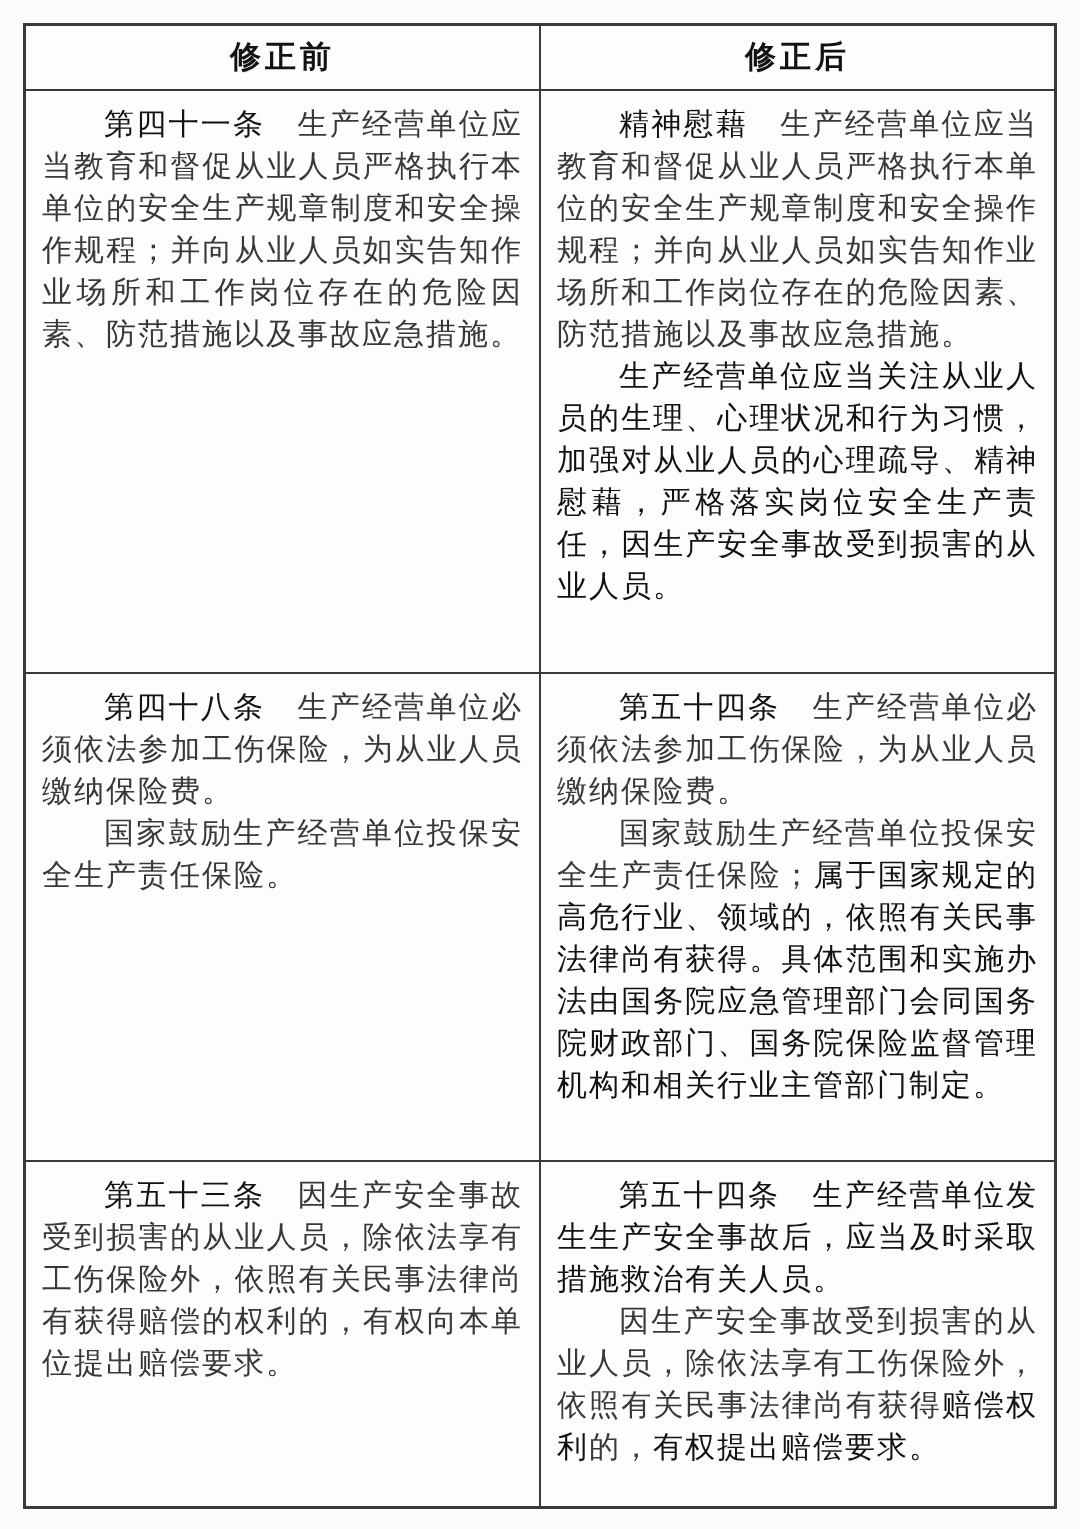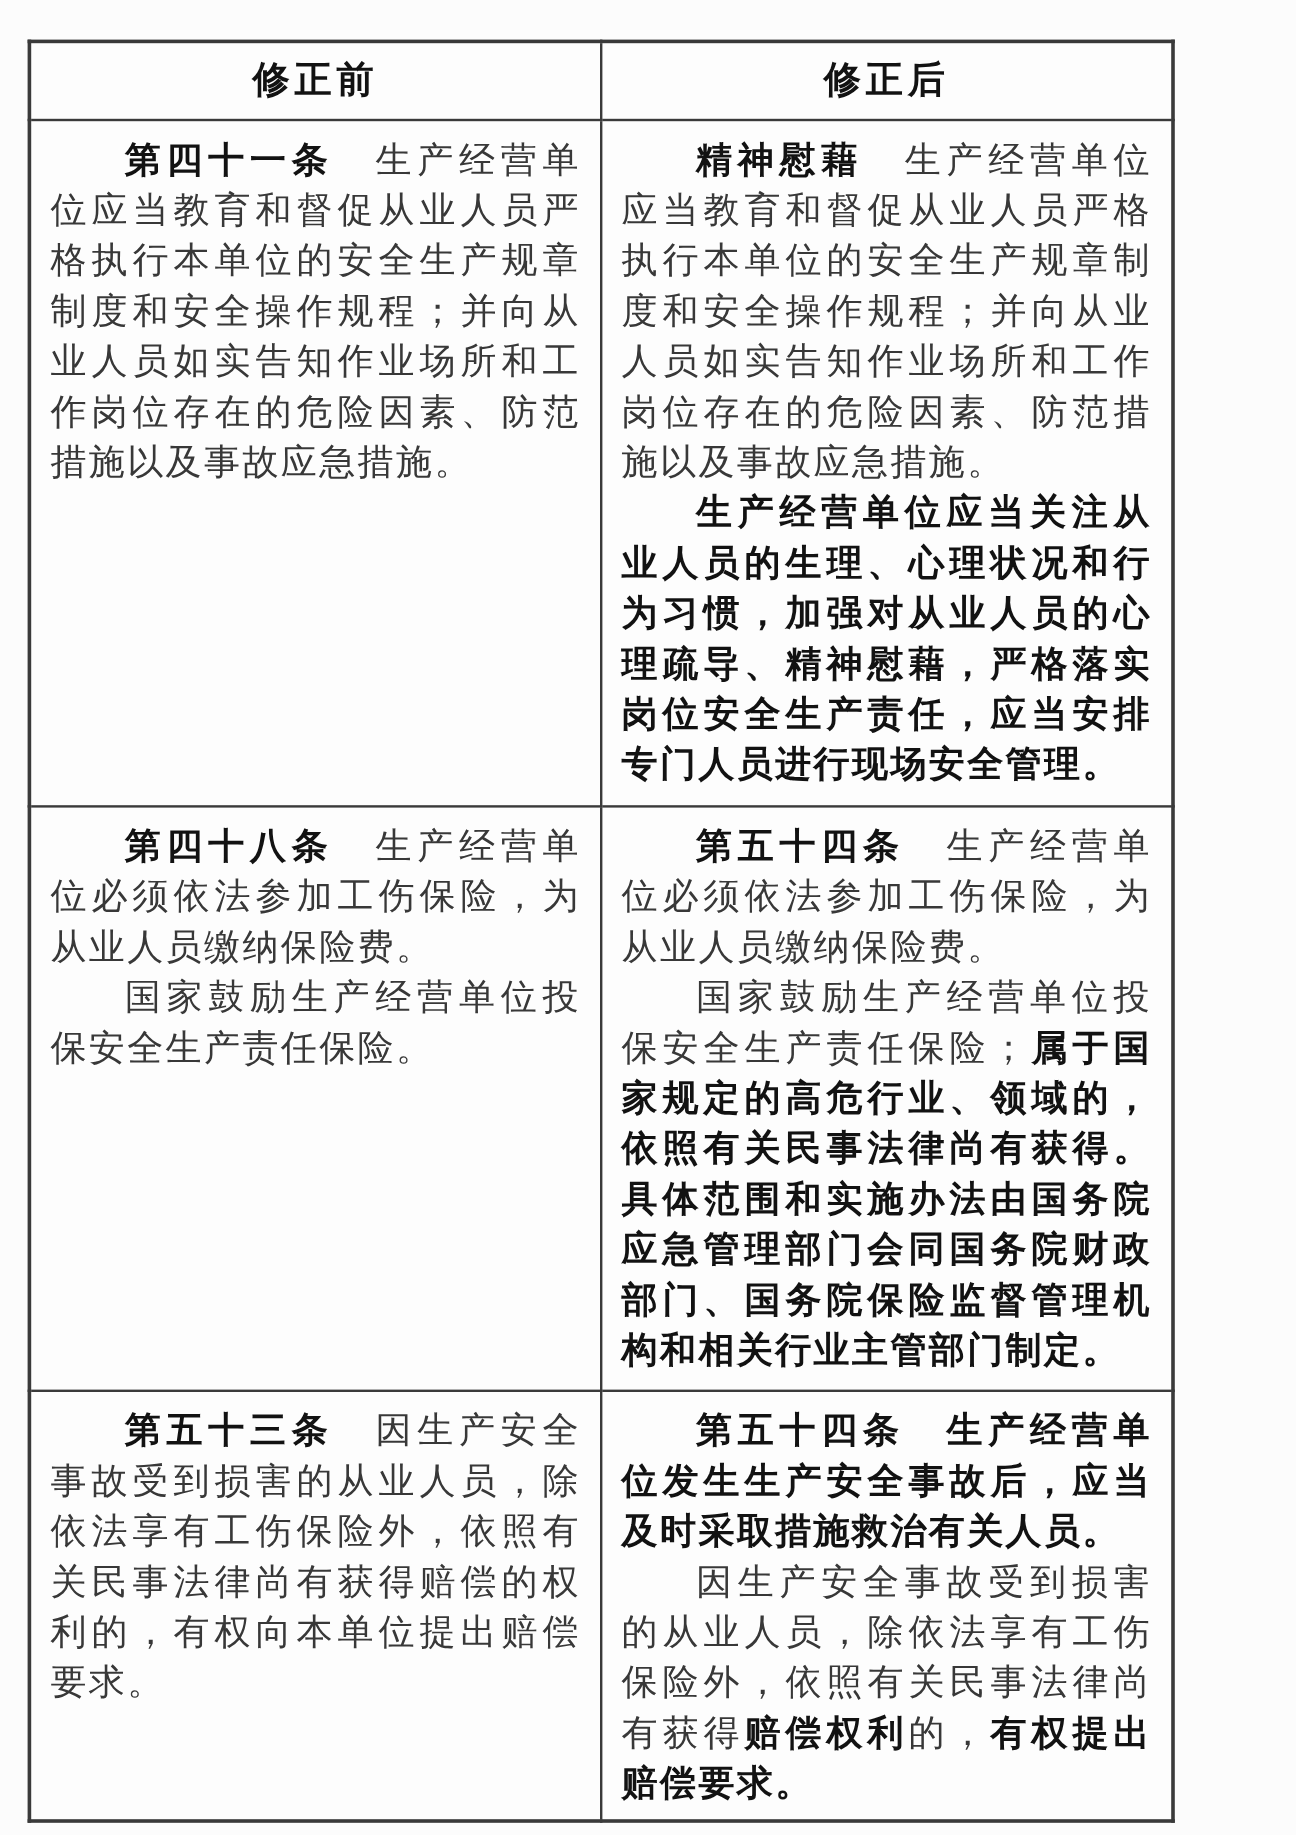--- a/index.html
+++ b/index.html
@@ -15,22 +15,22 @@
     width: 1080px;
     height: 1529px;
     background: var(--page-bg);
     font-family: "Liberation Serif", "DejaVu Serif", serif;
     position: relative;
     overflow: hidden;
   }
   .doc-canvas {
     position: absolute;
     left: 23px;
-    top: 33px;
-    width: 956px;
+    top: 23px;
+    width: 1034px;
     height: 1486px;
   }
   table.cmp {
     width: 100%;
     height: 100%;
     border-collapse: collapse;
     table-layout: fixed;
     background: var(--cell-bg);
     border: 3px solid var(--border-color);
   }
@@ -64,21 +64,21 @@
     line-height: 42px;
     letter-spacing: 2px;
     color: var(--text-color);
     text-align: justify;
     text-justify: inter-character;
   }
   p.para.indent { text-indent: 62px; }
   span.run { font-family: "Liberation Serif", "DejaVu Serif", serif; font-weight: 400; }
   span.run.bold {
     font-family: "DejaVu Sans", "Liberation Sans", sans-serif;
-    font-weight: 700;
+    font-weight: 400;
     color: var(--bold-color);
   }
 </style>
 </head>
 <body>
 
 <div class="doc-canvas">
   <table class="cmp">
     <thead>
       <tr>
@@ -86,21 +86,21 @@
         <th>修正后</th>
       </tr>
     </thead>
     <tbody>
         <tr class="row-2">
           <td>
             <p class="para indent"><span class="run bold">第四十一条　</span><span class="run">生产经营单位应当教育和督促从业人员严格执行本单位的安全生产规章制度和安全操作规程；并向从业人员如实告知作业场所和工作岗位存在的危险因素、防范措施以及事故应急措施。</span></p>
           </td>
           <td>
             <p class="para indent"><span class="run bold">精神慰藉　</span><span class="run">生产经营单位应当教育和督促从业人员严格执行本单位的安全生产规章制度和安全操作规程；并向从业人员如实告知作业场所和工作岗位存在的危险因素、防范措施以及事故应急措施。</span></p>
-            <p class="para indent"><span class="run bold">生产经营单位应当关注从业人员的生理、心理状况和行为习惯，加强对从业人员的心理疏导、精神慰藉，严格落实岗位安全生产责任，应当安排专门人员进行现场安全管理。</span></p>
+            <p class="para indent"><span class="run bold">生产经营单位应当关注从业人员的生理、心理状况和行为习惯，加强对从业人员的心理疏导、精神慰藉，严格落实岗位安全生产责任，因生产安全事故受到损害的从业人员。</span></p>
           </td>
         </tr>
         <tr class="row-3">
           <td>
             <p class="para indent"><span class="run bold">第四十八条　</span><span class="run">生产经营单位必须依法参加工伤保险，为从业人员缴纳保险费。</span></p>
             <p class="para indent"><span class="run">国家鼓励生产经营单位投保安全生产责任保险。</span></p>
           </td>
           <td>
             <p class="para indent"><span class="run bold">第五十四条　</span><span class="run">生产经营单位必须依法参加工伤保险，为从业人员缴纳保险费。</span></p>
             <p class="para indent"><span class="run">国家鼓励生产经营单位投保安全生产责任保险；</span><span class="run bold">属于国家规定的高危行业、领域的，依照有关民事法律尚有获得。具体范围和实施办法由国务院应急管理部门会同国务院财政部门、国务院保险监督管理机构和相关行业主管部门制定。</span></p>

